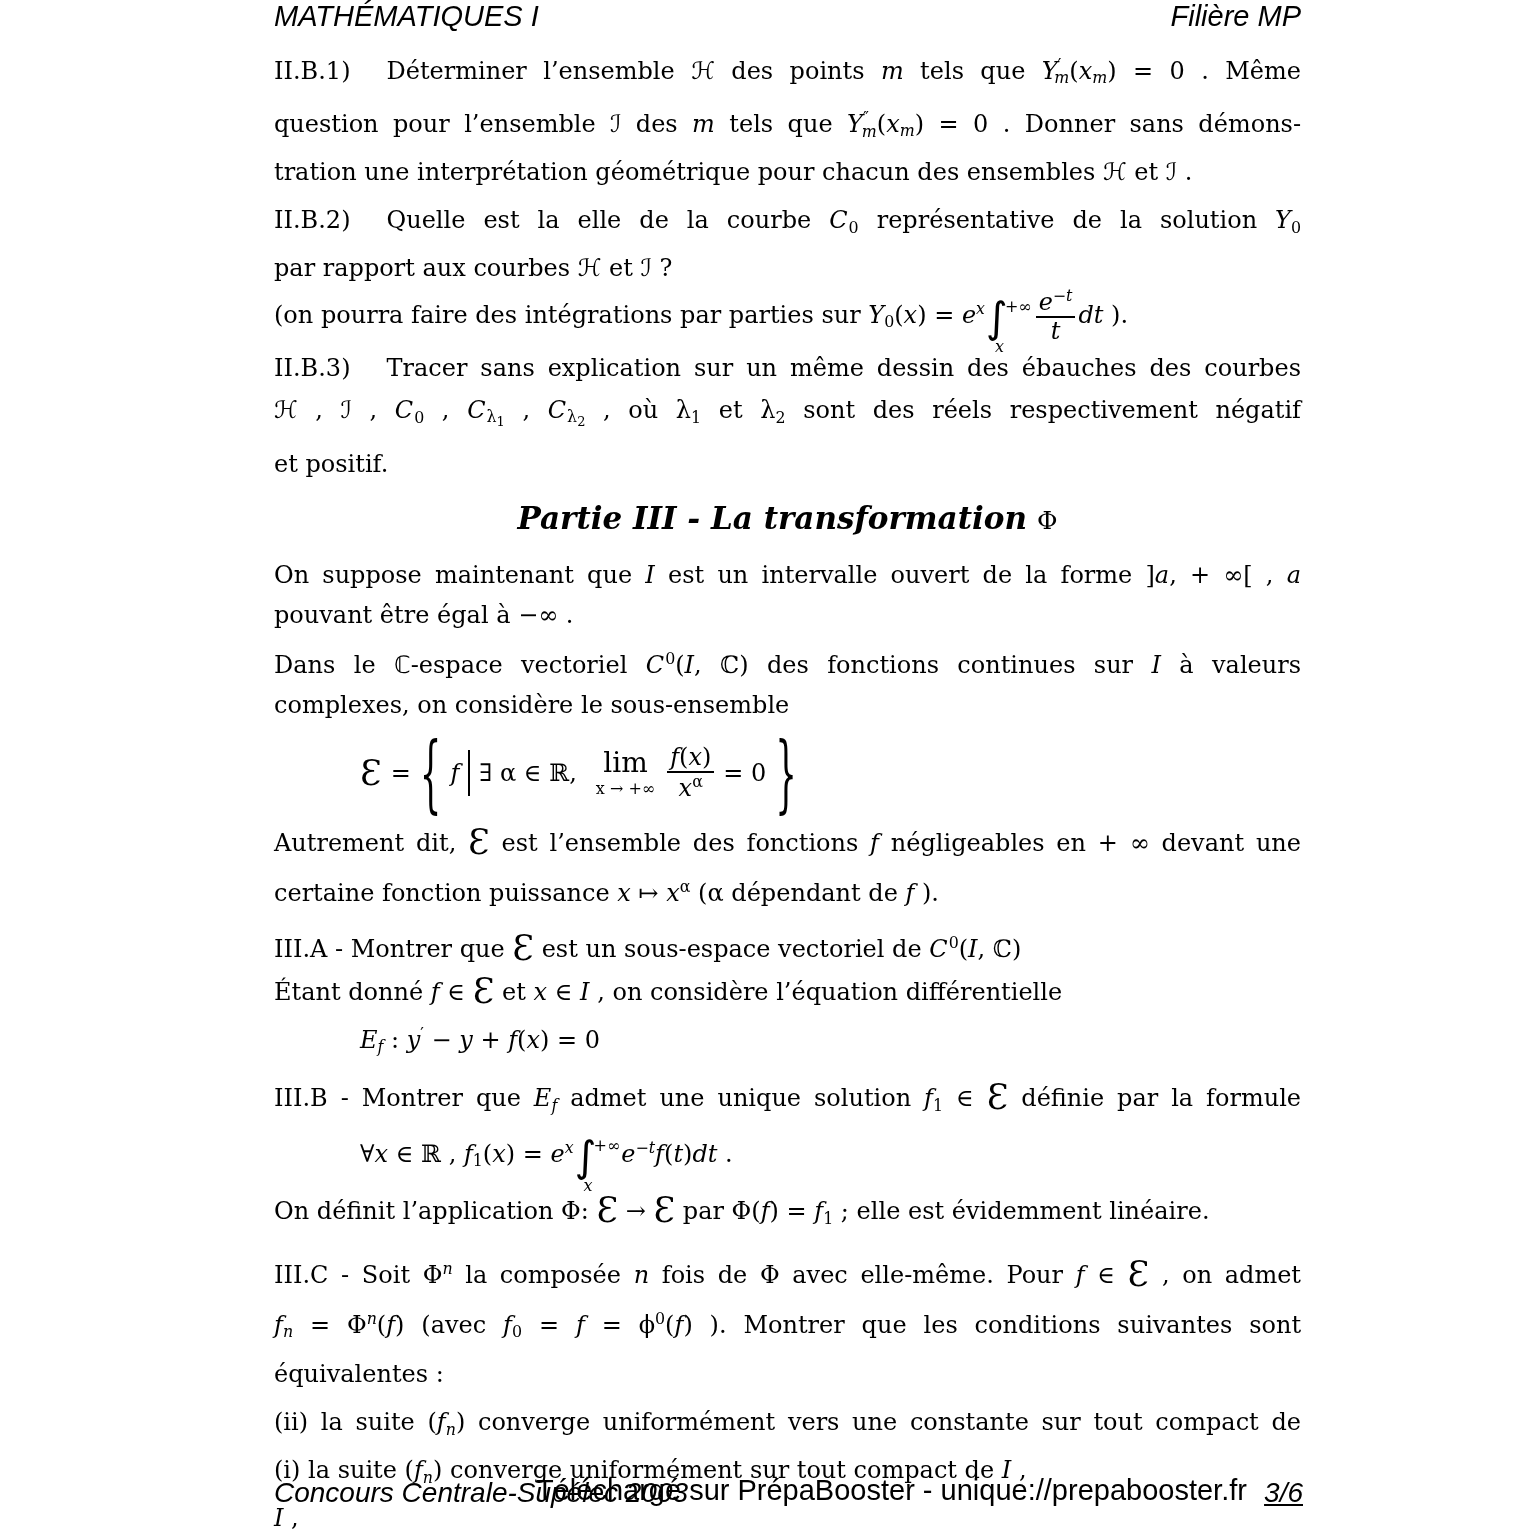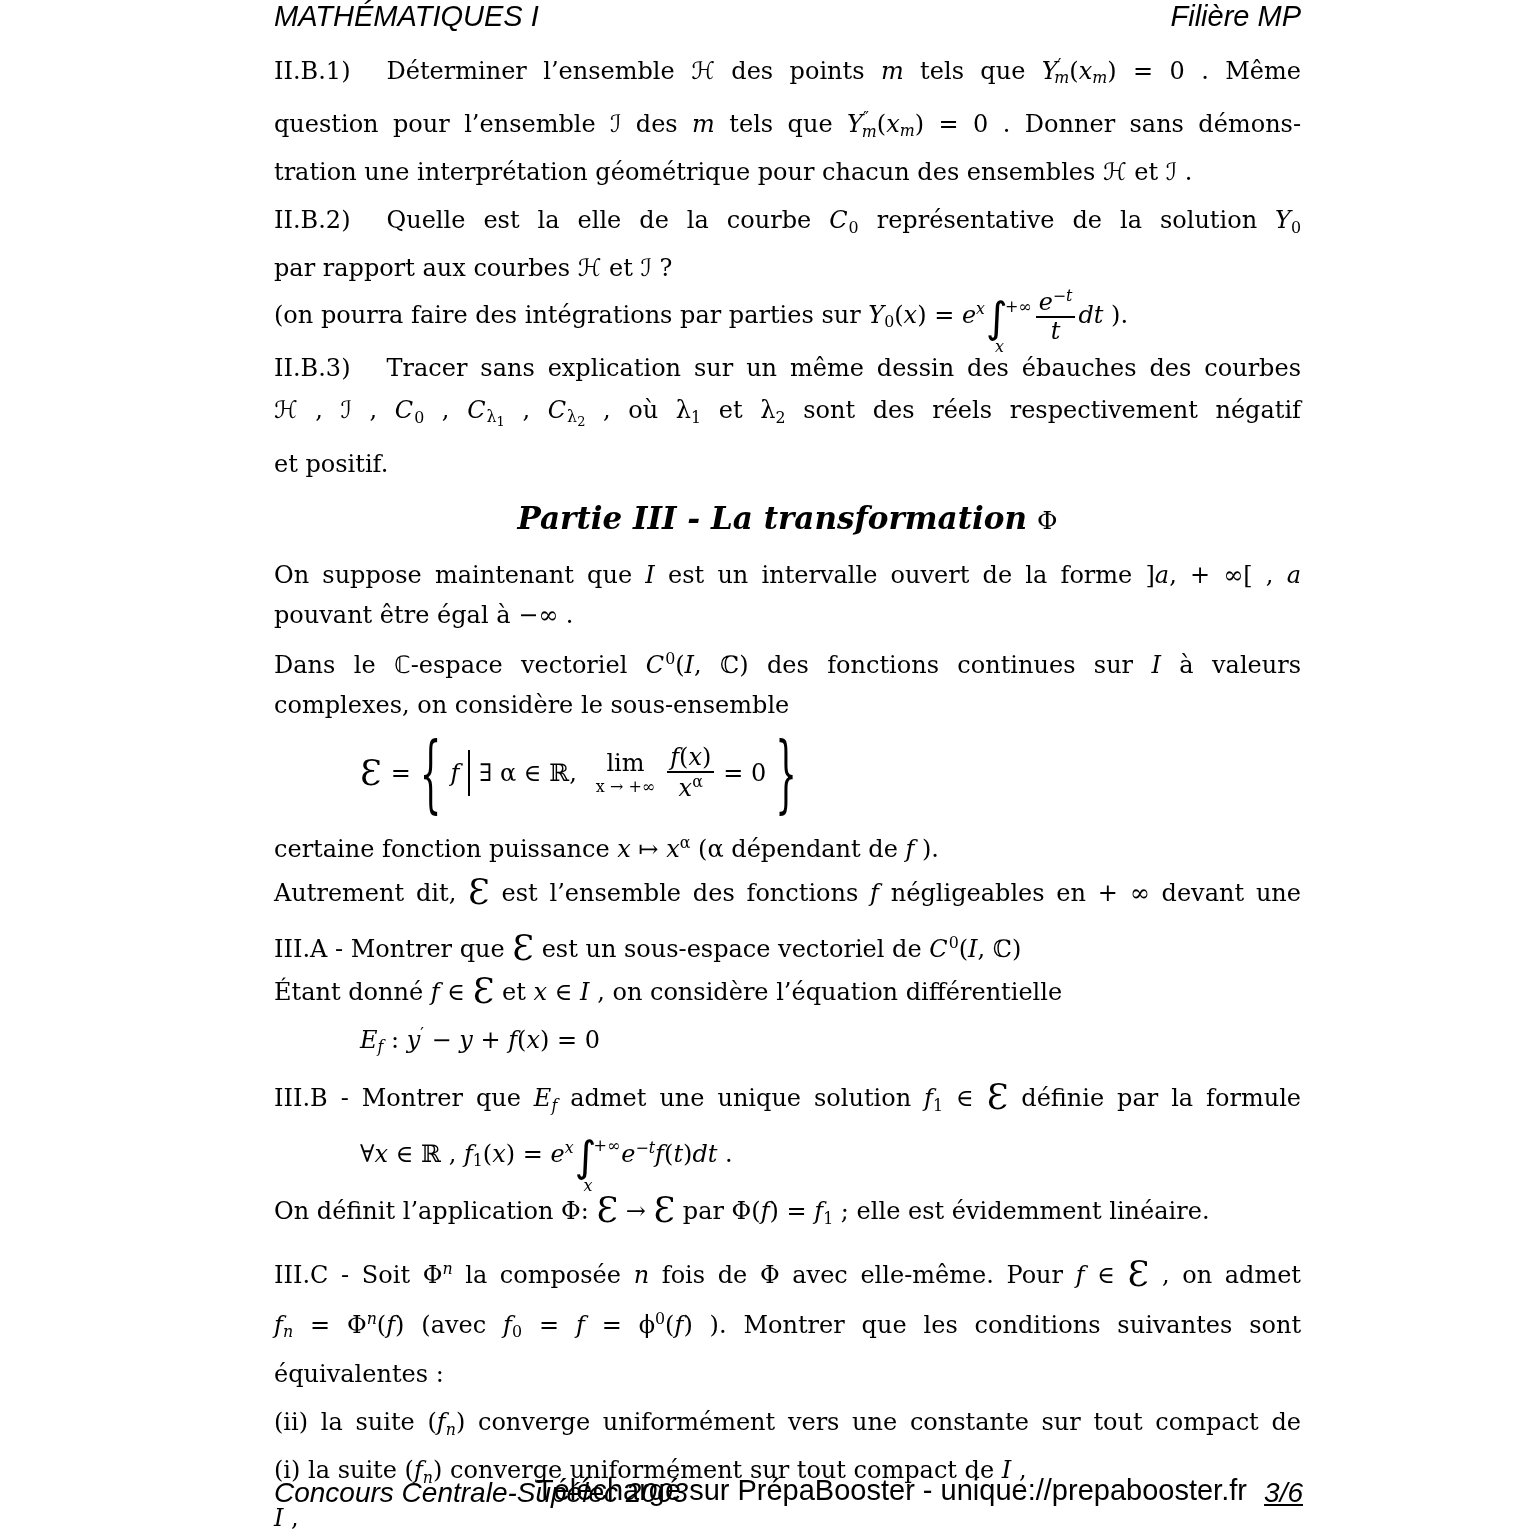--- a/index.html
+++ b/index.html
@@ -29,21 +29,21 @@
     font-family:"DejaVu Serif","DejaVu Sans",serif;}
   .frac{display:inline-block;vertical-align:middle;text-align:center;line-height:1.05;margin:0 3px;}
   .fnum{display:block;padding:0 3px 1px;}
   .fden{display:block;border-top:2px solid #000;padding:1px 3px 0;}
   .intw{display:inline-flex;align-items:center;vertical-align:middle;margin:0 1px;position:relative;top:2px;}
   .ig{font-size:42px;line-height:1;font-family:"DejaVu Sans","DejaVu Serif",sans-serif;}
   .il{display:inline-flex;flex-direction:column;justify-content:space-between;height:56px;font-size:16px;margin-left:-3px;}
   .ilt{display:block;margin-top:-3px;}
   .ilb{display:block;margin-left:-10px;margin-bottom:-3px;font-style:italic;}
   .stk{display:inline-flex;flex-direction:column;align-items:center;vertical-align:middle;line-height:1;margin:0 10px;}
-  .stt{font-size:24px;}
+  .stt{font-size:28px;}
   .stb{font-size:16px;margin-top:4px;}
   .brc{display:inline-block;font-size:34px;transform:scaleY(2.45);vertical-align:middle;line-height:1;
     font-family:"DejaVu Serif",serif;}
   .vbar{display:inline-block;width:2px;height:46px;background:#000;vertical-align:middle;}
   .eqline{margin-left:86px;}
   .eqmain{display:flex;align-items:center;height:88px;margin:4px 0 4px 86px;text-align:left;}
   .eqmain > *{margin-right:9px;}
   .h3{text-align:center;font-weight:bold;font-style:italic;font-size:31px;margin:14px 0 14px;line-height:40px;}
   .h3 .phiu{font-weight:normal;font-style:normal;font-size:25px;margin-left:10px;}
   .mt8{margin-top:8px;}.mt6{margin-top:6px;}.mt4{margin-top:4px;}
@@ -113,22 +113,22 @@
       </span>
       <span class="frac">
         <span class="fnum"><span class="it">f</span><span>(</span><span class="it">x</span><span>)</span></span>
         <span class="fden"><span class="it">x</span><span class="sp">α</span></span>
       </span>
       <span>= 0</span>
       <span class="brc">}</span>
     </div>
 
   <div class="para">
+    <div class="line jl tall"><span>Autrement dit, </span><span class="bigE">Ɛ</span><span> est l’ensemble des fonctions </span><span class="it">f</span><span> négligeables en </span><span>+ ∞</span><span> devant une</span></div>
     <div class="line tall"><span>certaine fonction puissance </span><span class="it">x</span><span> ↦ </span><span class="it">x</span><span class="sp">α</span><span> (α dépendant de </span><span class="it">f</span><span> ).</span></div>
-    <div class="line jl tall"><span>Autrement dit, </span><span class="bigE">Ɛ</span><span> est l’ensemble des fonctions </span><span class="it">f</span><span> négligeables en </span><span>+ ∞</span><span> devant une</span></div>
   </div>
 
   <div class="para mt6">
     <div class="line tall"><span class="b">III.A - </span><span>Montrer que </span><span class="bigE">Ɛ</span><span> est un sous-espace vectoriel de </span><span class="scrC">C</span><span class="sp">0</span><span>(</span><span class="it">I</span><span>, ℂ)</span></div>
     <div class="line tall"><span>Étant donné </span><span class="it">f</span><span> ∈ </span><span class="bigE">Ɛ</span><span> et </span><span class="it">x</span><span> ∈ </span><span class="it">I</span><span> , on considère l’équation différentielle</span></div>
     <div class="line eqline"><span class="it">E</span><span class="sb it">f</span><span> : </span><span class="it">y</span><span class="sp">′</span><span> − </span><span class="it">y</span><span> + </span><span class="it">f</span><span>(</span><span class="it">x</span><span>) = 0</span></div>
   </div>
 
   <div class="para mt8">
     <div class="line jl tall"><span class="b">III.B - </span><span>Montrer que </span><span class="it">E</span><span class="sb it">f</span><span> admet une unique solution </span><span class="it">f</span><span class="sb">1</span><span> ∈ </span><span class="bigE">Ɛ</span><span> définie par la formule</span></div>

